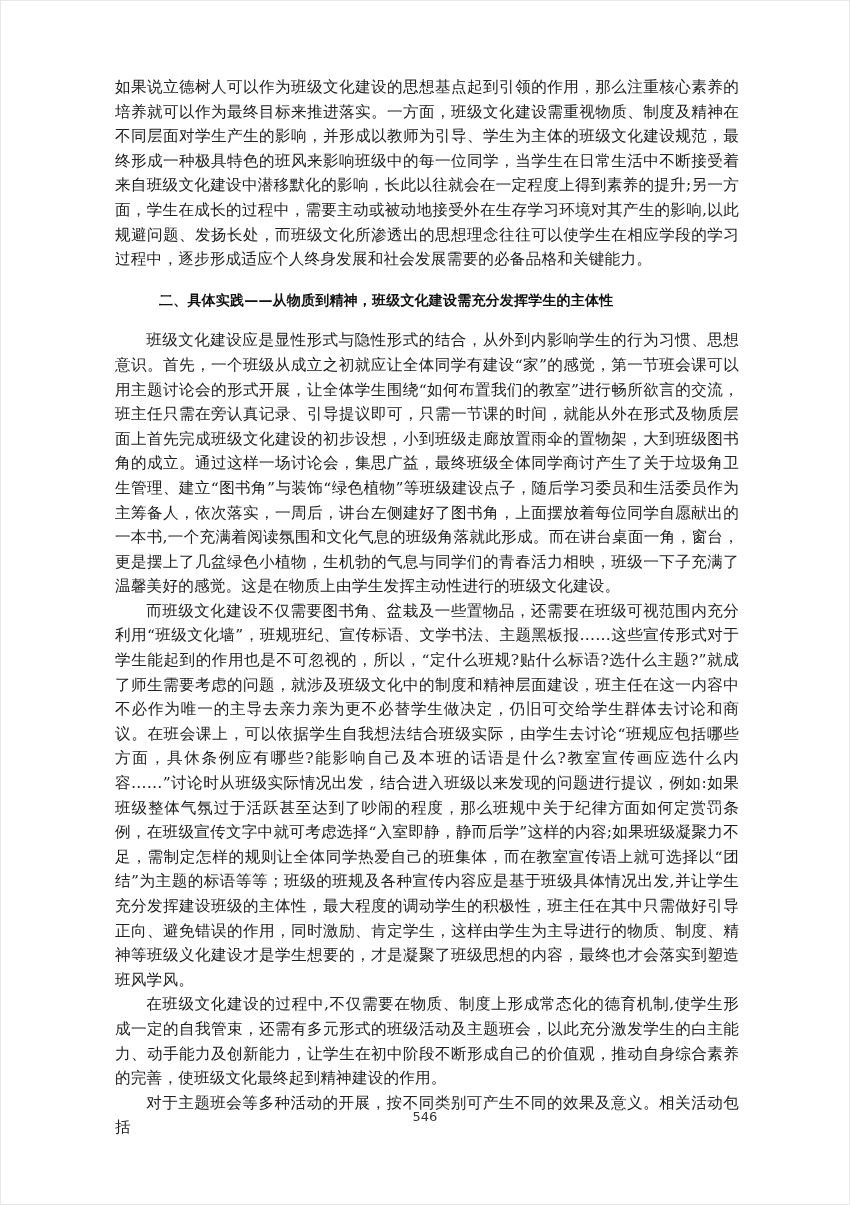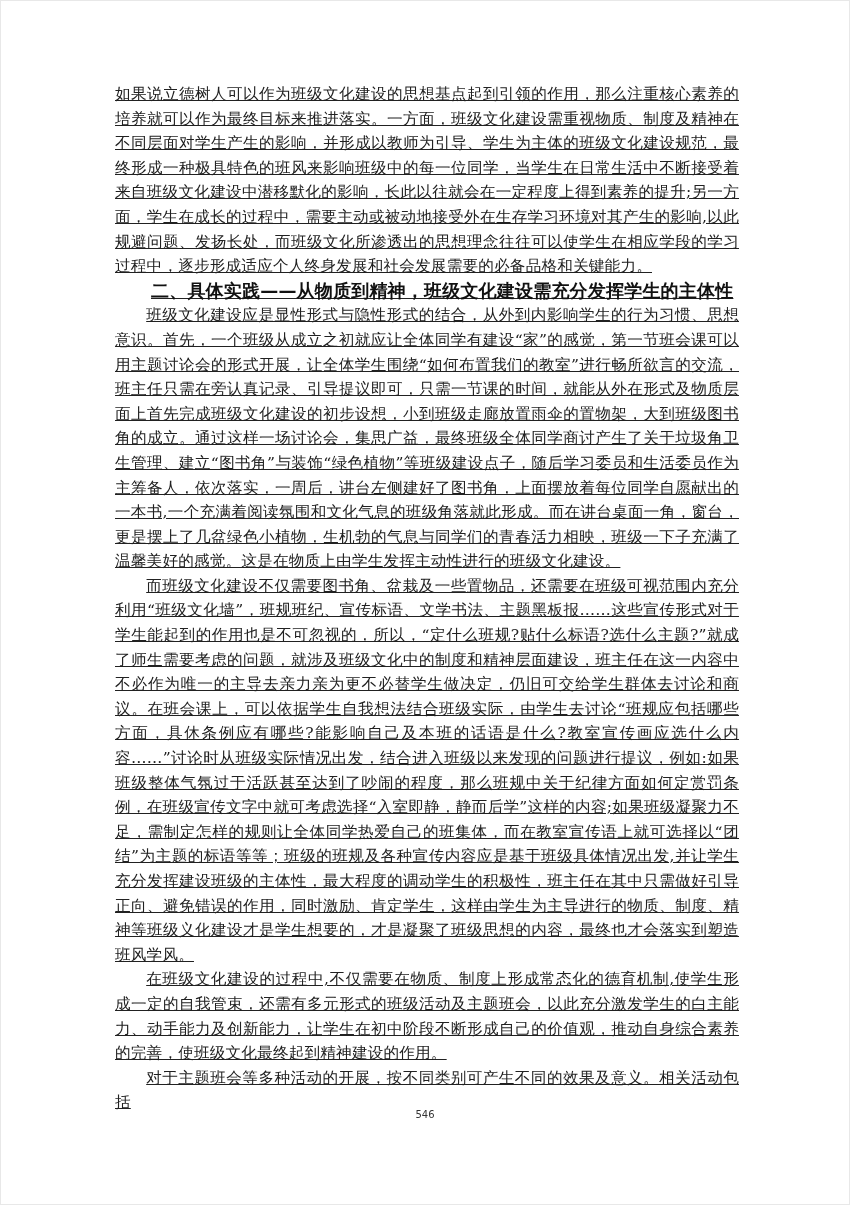--- a/index.html
+++ b/index.html
@@ -13,53 +13,52 @@
     height: 1205px;
     background: #ffffff;
     box-sizing: border-box;
     border: 1px solid #e8e8e8;
     overflow: hidden;
     font-family: "DejaVu Serif", "Liberation Serif", serif;
   }
   .content {
     position: absolute;
     left: 114px;
-    top: 81px;
+    top: 74px;
     width: 624px;
     font-size: 15.6px;
     line-height: 24.6px;
     color: #212121;
     text-align: justify;
     text-justify: inter-ideograph;
     letter-spacing: 0.2px;
-    text-decoration: underline;
   }
   .para {
     margin: 0;
     text-indent: 2em;
   }
   .para.no-indent {
     text-indent: 0;
   }
   .heading {
-    margin: 0;
-    font-size: 18px;
+    margin: 16px;
+    font-size: 14px;
     line-height: 24.6px;
     font-weight: bold;
     text-indent: 2em;
     color: #111111;
     font-family: "DejaVu Sans", "Liberation Sans", sans-serif;
   }
   .page-number {
     position: absolute;
     top: 1108px;
     left: 0;
     width: 100%;
     text-align: center;
-    font-size: 10px;
+    font-size: 13px;
     color: #333333;
     font-family: "DejaVu Sans", "Liberation Sans", sans-serif;
   }
 </style>
 </head>
 <body>
 
 <div class="page">
   <div class="content">
     <p class="para no-indent">如果说立德树人可以作为班级文化建设的思想基点起到引领的作用，那么注重核心素养的培养就可以作为最终目标来推进落实。一方面，班级文化建设需重视物质、制度及精神在不同层面对学生产生的影响，并形成以教师为引导、学生为主体的班级文化建设规范，最终形成一种极具特色的班风来影响班级中的每一位同学，当学生在日常生活中不断接受着来自班级文化建设中潜移默化的影响，长此以往就会在一定程度上得到素养的提升;另一方面，学生在成长的过程中，需要主动或被动地接受外在生存学习环境对其产生的影响,以此规避问题、发扬长处，而班级文化所渗透出的思想理念往往可以使学生在相应学段的学习过程中，逐步形成适应个人终身发展和社会发展需要的必备品格和关键能力。</p>

